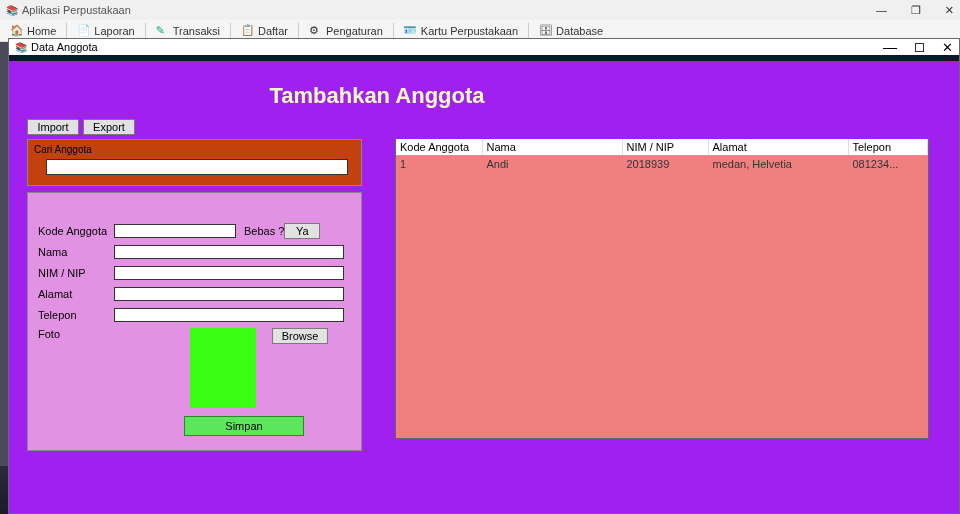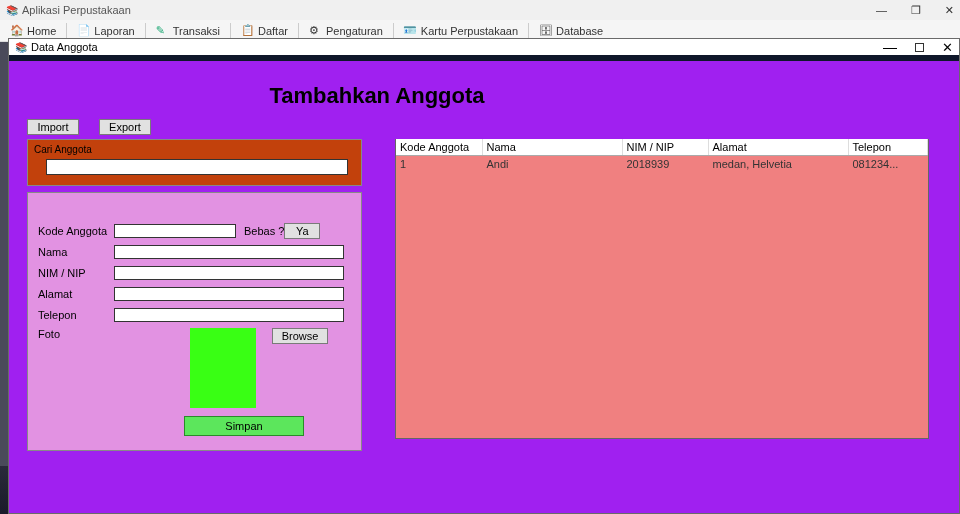--- a/index.html
+++ b/index.html
@@ -18,23 +18,23 @@
 .child-window { position: absolute; left: 8px; top: 38px; right: 0; bottom: 0; background: #fff; border: 1px solid #6a6a6a; }
 .child-title { height: 22px; background: #fff; display: flex; align-items: center; padding: 0 6px; font-size: 11px; border-bottom: 6px solid #0f172a; }
 .child-title .ci { width: 12px; height: 12px; margin-right: 4px; }
 .child-title .cw-controls { margin-left: auto; display: flex; align-items: center; gap: 18px; font-size: 11px; }
 .cw-min { font-size: 14px; line-height: 8px; }
 .cw-max { display: inline-block; width: 9px; height: 9px; border: 1px solid #333; }
 .cw-close { font-size: 13px; }
 
 .workspace { position: absolute; top: 22px; left: 0; right: 0; bottom: 0; background: #a020f0; padding: 14px 18px 14px 18px; }
 
-h1.heading { text-align: center; font-size: 22px; font-weight: 700; color: #000000; margin: 8px 0 10px 0; width: 700px; }
-
-.btnrow { display: flex; gap: 20px; margin-bottom: 4px; }
+h1.heading { text-align: center; font-size: 22px; font-weight: 700; color: #fef9c3; margin: 8px 0 10px 0; width: 700px; }
+
+.btnrow { display: flex; gap: 4px; margin-bottom: 4px; }
 .winbtn { background: #e1e1e1; border: 1px solid #7a7a7a; font-size: 11px; padding: 1px 0; cursor: default; text-align: center; }
 .winbtn.small { width: 52px; }
 
 .searchbox { width: 335px; background: #c2410c; border: 1px solid #888; padding: 4px 6px 10px 6px; font-size: 11px; }
 .searchbox .lbl { font-size: 10px; color: #000; margin-bottom: 4px; display: block; }
 .searchbox input { width: 302px; height: 16px; border: 1px solid #333; font-size: 11px; margin-left: 12px; padding: 0 2px; background: #fff; }
 
 .formpanel { width: 335px; background: #e292e2; border: 1px solid #888; margin-top: 6px; padding: 30px 10px 14px 10px; font-size: 11px; }
 .frow { display: flex; align-items: center; margin-bottom: 5px; min-height: 16px; }
 .frow label { width: 76px; font-size: 11px; color: #000; }

